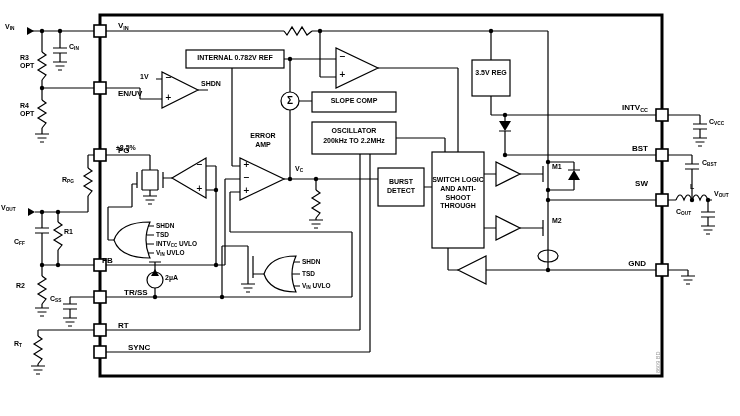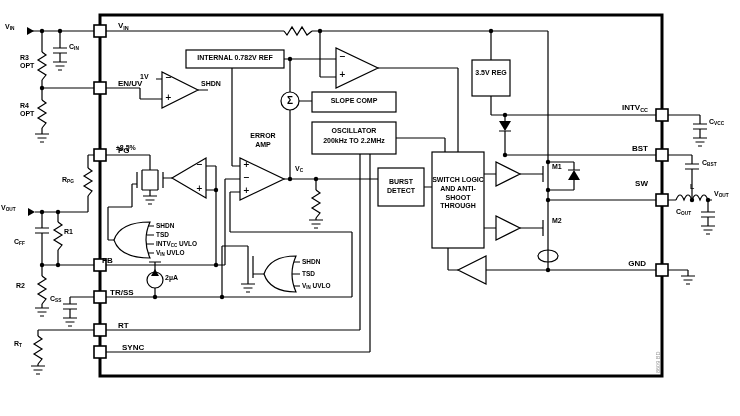--- a/index.html
+++ b/index.html
@@ -132,26 +132,26 @@
           <circle cx="548" cy="190" r="2.2"></circle>
       <circle cx="548" cy="200" r="2.2"></circle>
           <circle cx="548" cy="270" r="2.2"></circle>
       <circle cx="692" cy="200" r="2.2"></circle>
           <circle cx="708" cy="200" r="2.2"></circle>
     </g>
   </g>
 </svg>
 
 <div class="lbl s8" style="left:118px;top:21px"><span>V</span><sub>IN</sub></div>
-<div class="lbl s8" style="left:118px;top:79px">EN/UV</div>
+<div class="lbl s8" style="left:118px;top:89px">EN/UV</div>
 <div class="lbl s8" style="left:118px;top:146px">PG</div>
 <div class="lbl s8" style="left:102px;top:256px">FB</div>
-<div class="lbl s8" style="left:110px;top:288px">TR/SS</div>
+<div class="lbl s8" style="left:124px;top:288px">TR/SS</div>
 <div class="lbl s8" style="left:118px;top:321px">RT</div>
-<div class="lbl s8" style="left:122px;top:343px">SYNC</div>
+<div class="lbl s8" style="left:128px;top:343px">SYNC</div>
 <div class="lbl s8 ra" style="left:590px;top:103px;width:58px"><span>INTV</span><sub>CC</sub></div>
 <div class="lbl s8 ra" style="left:620px;top:144px;width:28px">BST</div>
 <div class="lbl s8 ra" style="left:622px;top:179px;width:26px">SW</div>
 <div class="lbl s8 ra" style="left:612px;top:259px;width:34px">GND</div>
 
 <div class="lbl" style="left:5px;top:23px"><span>V</span><sub>IN</sub></div>
 <div class="lbl" style="left:69px;top:43px"><span>C</span><sub>IN</sub></div>
 <div class="lbl" style="left:20px;top:54px">R3</div>
 <div class="lbl" style="left:20px;top:62px">OPT</div>
 <div class="lbl" style="left:20px;top:102px">R4</div>

